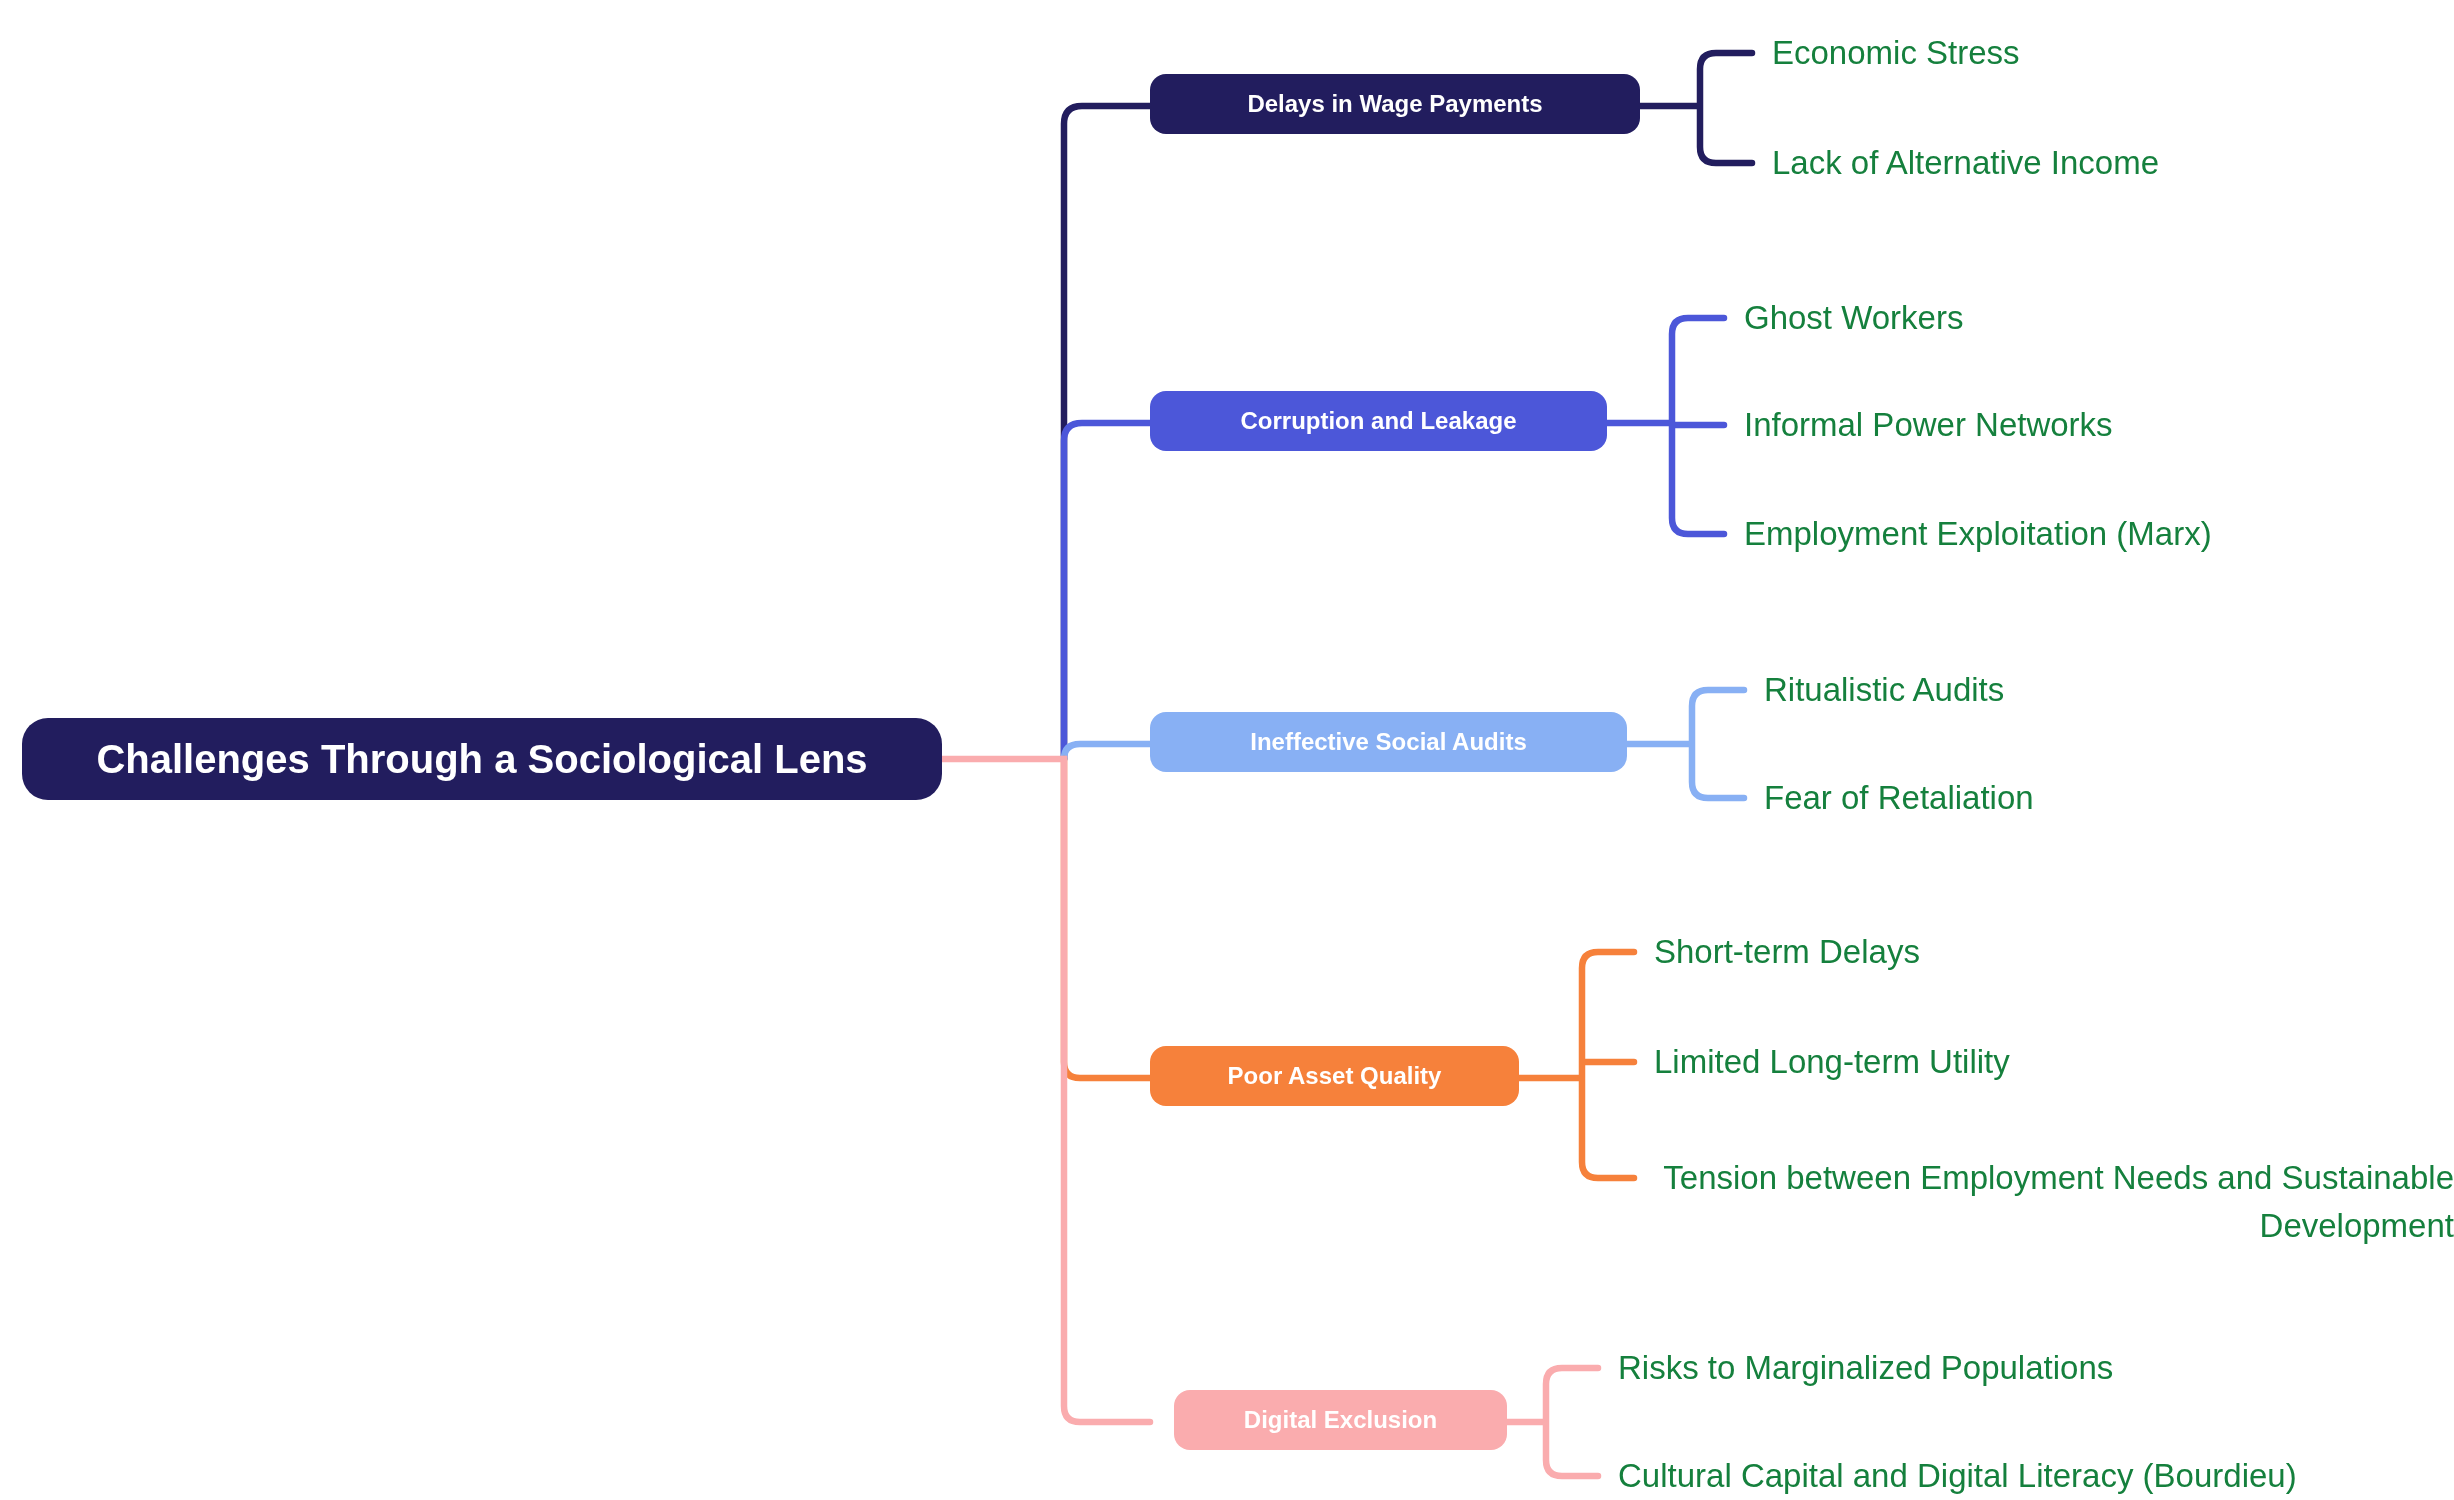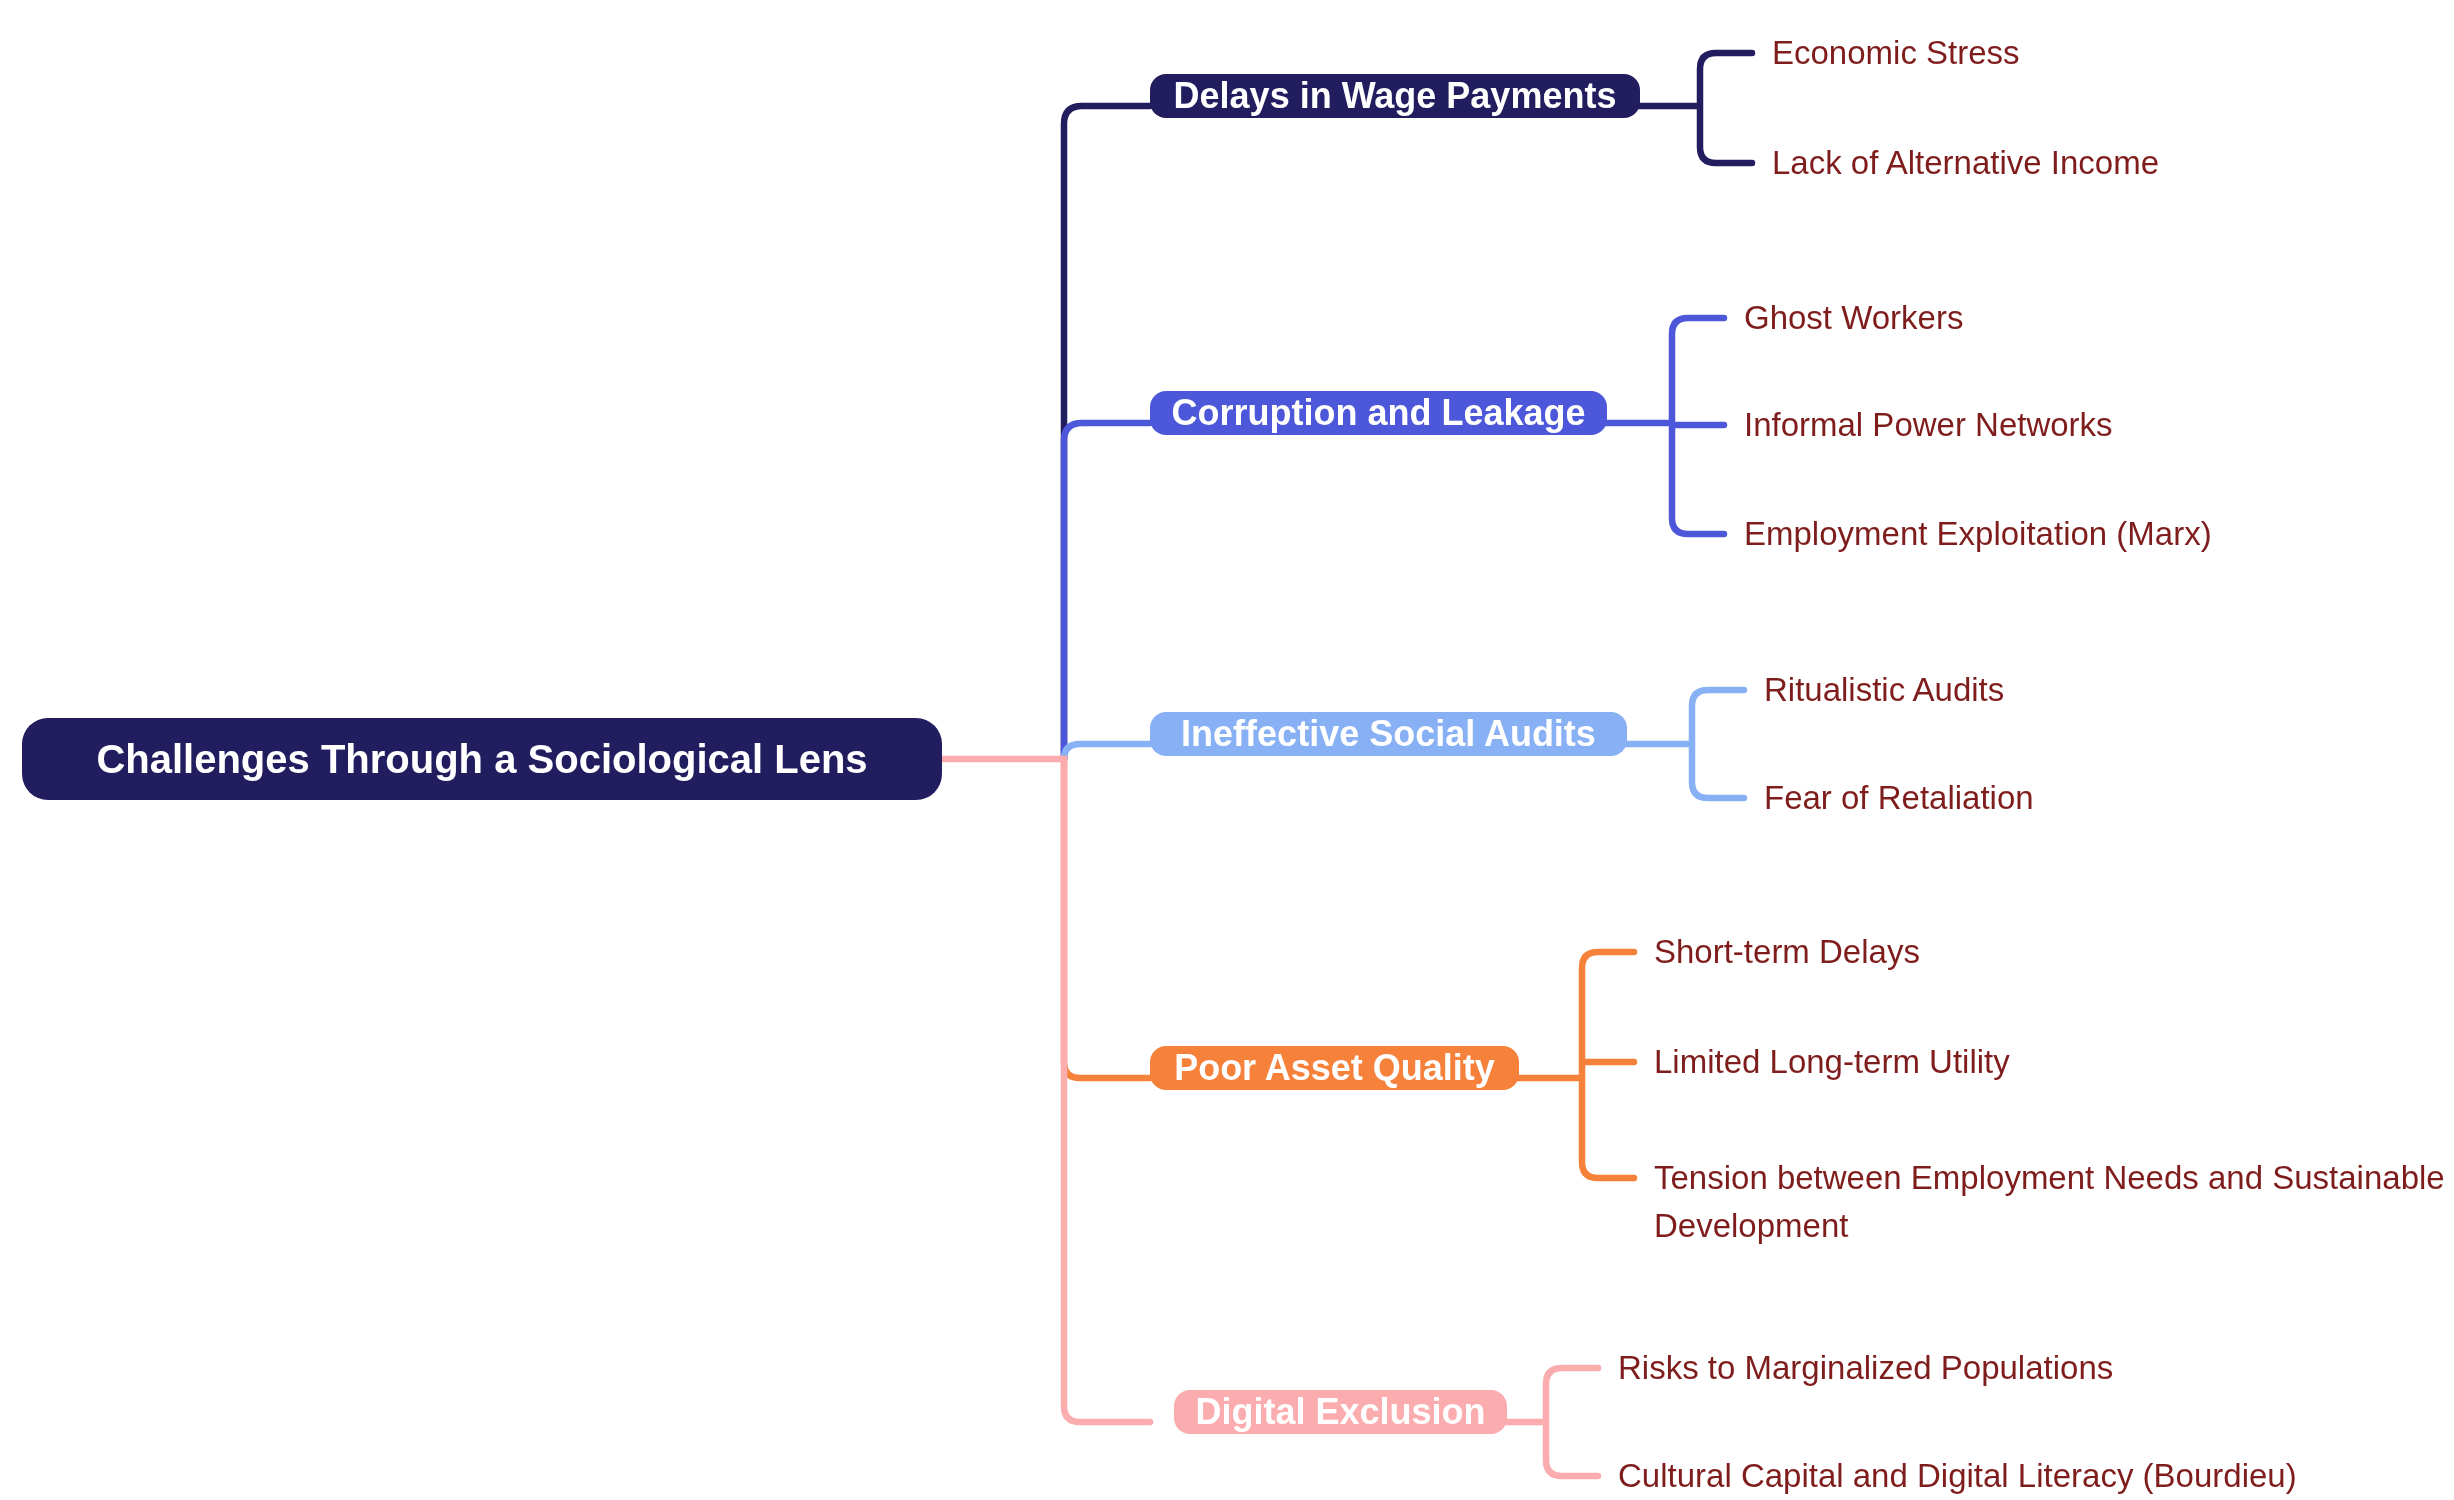--- a/index.html
+++ b/index.html
@@ -12,29 +12,29 @@
   svg.connectors{position:absolute;left:0;top:0;width:2454px;height:1500px;}
   .topic{
     position:absolute;display:flex;align-items:center;justify-content:center;
     color:#ffffff;font-weight:700;white-space:nowrap;box-sizing:border-box;
   }
   .root-topic{
     left:22px;top:718px;width:920px;height:82px;border-radius:26px;
     font-size:40px;
     text-align:right;
   }
-  .branch-topic{height:44px;border-radius:16px;font-size:36px;}
+  .branch-topic{height:60px;border-radius:16px;font-size:24px;}
   .b1{left:1150px;top:74px;width:490px;}
   .b2{left:1150px;top:391px;width:457px;}
   .b3{left:1150px;top:712px;width:477px;}
   .b4{left:1150px;top:1046px;width:369px;}
   .b5{left:1150px;top:1390px;width:333px;}
   .child{
-    position:absolute;color:#7f1d1d;font-size:33px;font-weight:400;
-    line-height:48px;white-space:nowrap;
+    position:absolute;color:#15803d;font-size:33px;font-weight:400;
+    line-height:48px;white-space:nowrap;text-align:right;
   }
   .child.wrap{white-space:normal;max-width:830px;}
 </style>
 </head>
 <body>
 
 <div id="map">
 
   <svg class="connectors" viewBox="0 0 2454 1500" fill="none">
     <path stroke-width="6.5" stroke-linecap="round" d="M1064 759 V124 Q1064 106 1082 106 H1150

